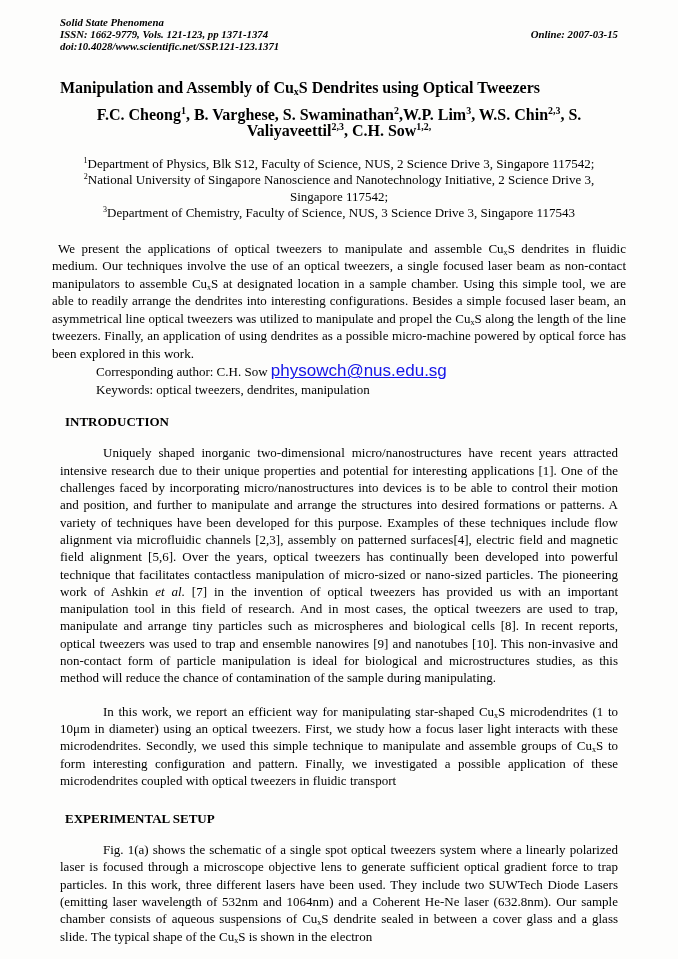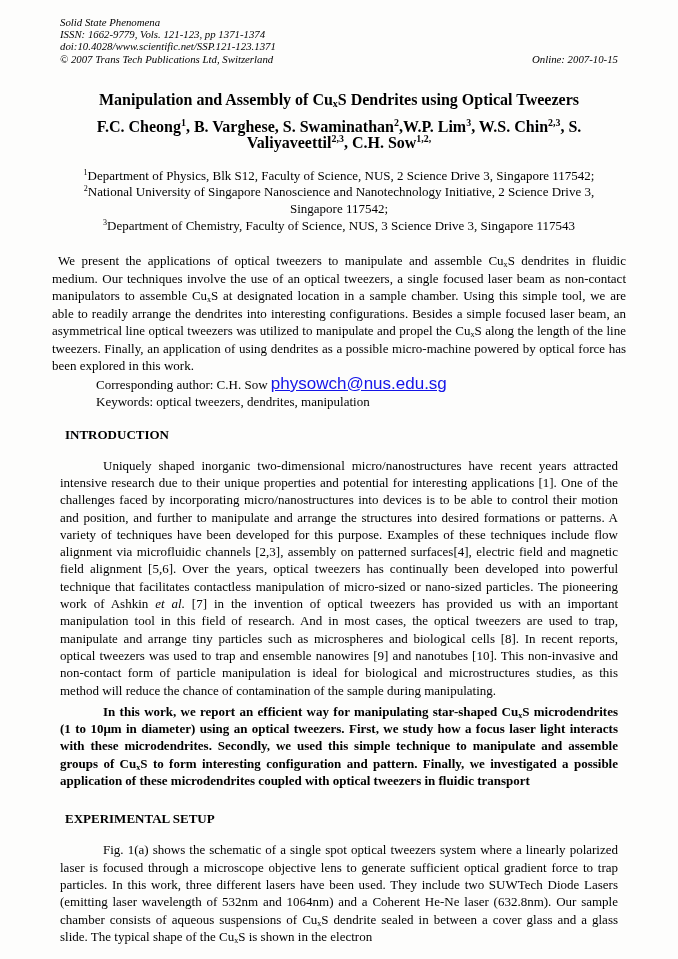--- a/index.html
+++ b/index.html
@@ -9,31 +9,31 @@
     height: 959px;
     margin: 0 auto;
     background: var(--paper, #fdfdfc);
     color: var(--text, #000000);
     font-family: "Liberation Serif", "DejaVu Serif", serif;
     box-sizing: border-box;
     padding: 16px 60px 20px 60px;
     overflow: hidden;
   }
   
-  .jheader { display: flex; justify-content: space-between; align-items: flex-end; }
+  .jheader { display: flex; justify-content: space-between; align-items: center; font-weight: bold; }
   .jheader-left div, .jheader-right {
     font-style: italic;
     font-size: 10.8px;
     line-height: 12.2px;
     white-space: nowrap;
   }
   
   .title {
     margin: 25px 0 0 0;
-    text-align: center;
+    text-align: left;
     font-size: 16px;
     font-weight: bold;
     line-height: 20px;
   }
   .authors {
     margin-top: 9px;
     text-align: center;
     font-size: 16px;
     font-weight: bold;
     line-height: 16px;
@@ -74,35 +74,34 @@
     line-height: 17px;
   }
   .section-heading.spaced { margin-top: 21px; }
   .body-para {
     margin: 14px 0 0 0;
     text-align: justify;
     font-size: 13px;
     line-height: 17.3px;
     text-indent: 43px;
   }
-  .body-para.cont { margin-top: 4px; font-weight: bold; }
+  .body-para.cont { margin-top: 16px; }
 </style>
 </head>
 <body>
 
 <div class="page">
 
   <div class="jheader">
     <div class="jheader-left">
       <div>Solid State Phenomena</div>
       <div>ISSN: 1662-9779, Vols. 121-123, pp 1371-1374</div>
       <div>doi:10.4028/www.scientific.net/SSP.121-123.1371</div>
-      <div>© 2007 Trans Tech Publications Ltd, Switzerland</div>
     </div>
-    <div class="jheader-right">Online: 2007-10-15</div>
+    <div class="jheader-right">Online: 2007-03-15</div>
   </div>
 
   <h1 class="title">Manipulation and Assembly of Cu<sub>x</sub>S Dendrites using Optical Tweezers</h1>
 
   <div class="authors">F.C. Cheong<sup>1</sup>, B. Varghese, S. Swaminathan<sup>2</sup>,W.P. Lim<sup>3</sup>, W.S. Chin<sup>2,3</sup>, S. Valiyaveettil<sup>2,3</sup>, C.H. Sow<sup>1,2,</sup></div>
 
   <div class="affiliations">
     <div><sup>1</sup>Department of Physics, Blk S12, Faculty of Science, NUS, 2 Science Drive 3, Singapore 117542;</div>
     <div><sup>2</sup>National University of Singapore Nanoscience and Nanotechnology Initiative, 2 Science Drive 3, Singapore 117542;</div>
     <div><sup>3</sup>Department of Chemistry, Faculty of Science, NUS, 3 Science Drive 3, Singapore 117543</div>

